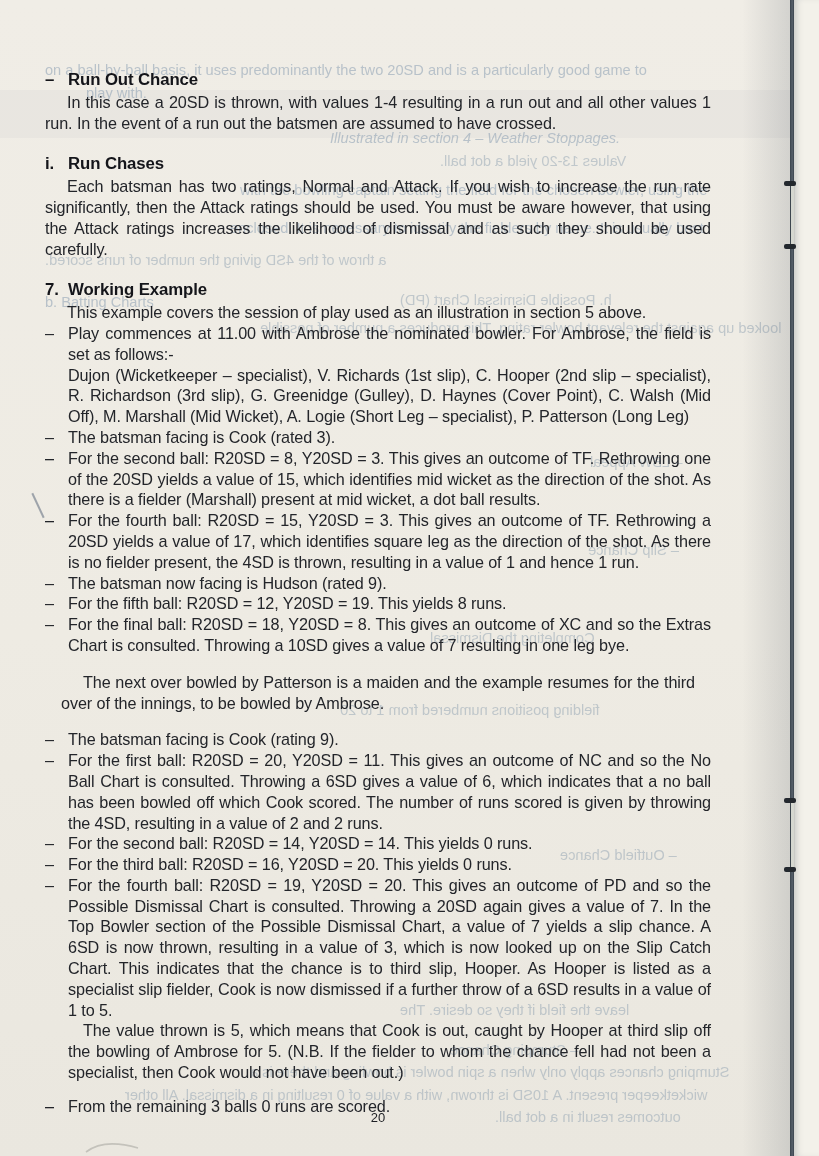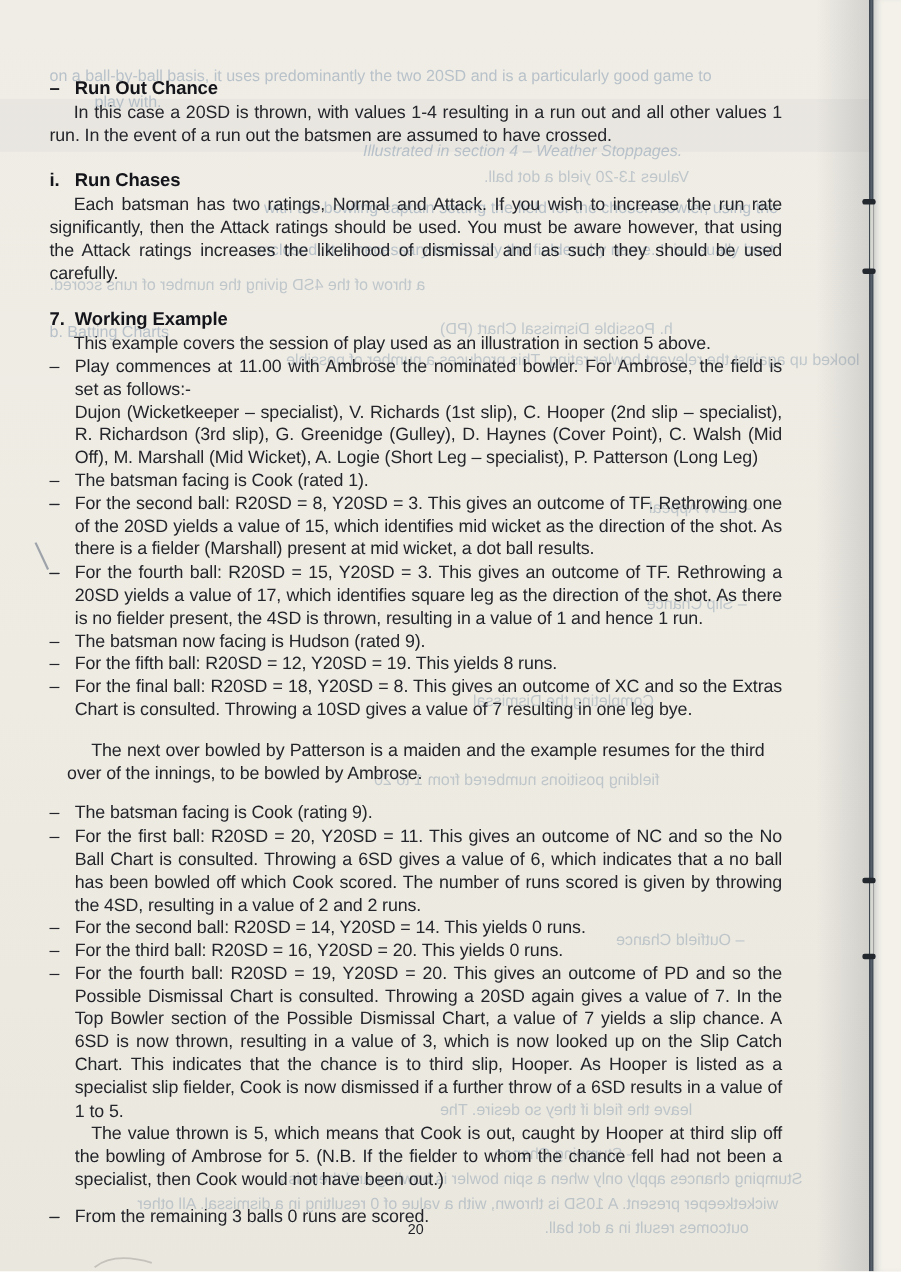--- a/index.html
+++ b/index.html
@@ -112,21 +112,21 @@
       </p>
       <p class="para-first">This example covers the session of play used as an illustration in section 5 above.</p>
 
       <div class="item">
         <span class="marker">–</span>
         <span>Play commences at 11.00 with Ambrose the nominated bowler. For Ambrose, the field is set as follows:-</span>
       </div>
       <div class="cont">Dujon (Wicketkeeper – specialist), V. Richards (1st slip), C. Hooper (2nd slip – specialist), R. Richardson (3rd slip), G. Greenidge (Gulley), D. Haynes (Cover Point), C. Walsh (Mid Off), M. Marshall (Mid Wicket), A. Logie (Short Leg – specialist), P. Patterson (Long Leg)</div>
       <div class="item">
         <span class="marker">–</span>
-        <span>The batsman facing is Cook (rated 1).</span>
+        <span>The batsman facing is Cook (rated 3).</span>
       </div>
       <div class="item">
         <span class="marker">–</span>
       </div>
       <div class="item">
         <span class="marker">–</span>
         <span>For the second ball: R20SD = 8, Y20SD = 3. This gives an outcome of TF. Rethrowing one of the 20SD yields a value of 15, which identifies mid wicket as the direction of the shot. As there is a fielder (Marshall) present at mid wicket, a dot ball results.</span>
       </div>
       <div class="item">
         <span class="marker">–</span>

